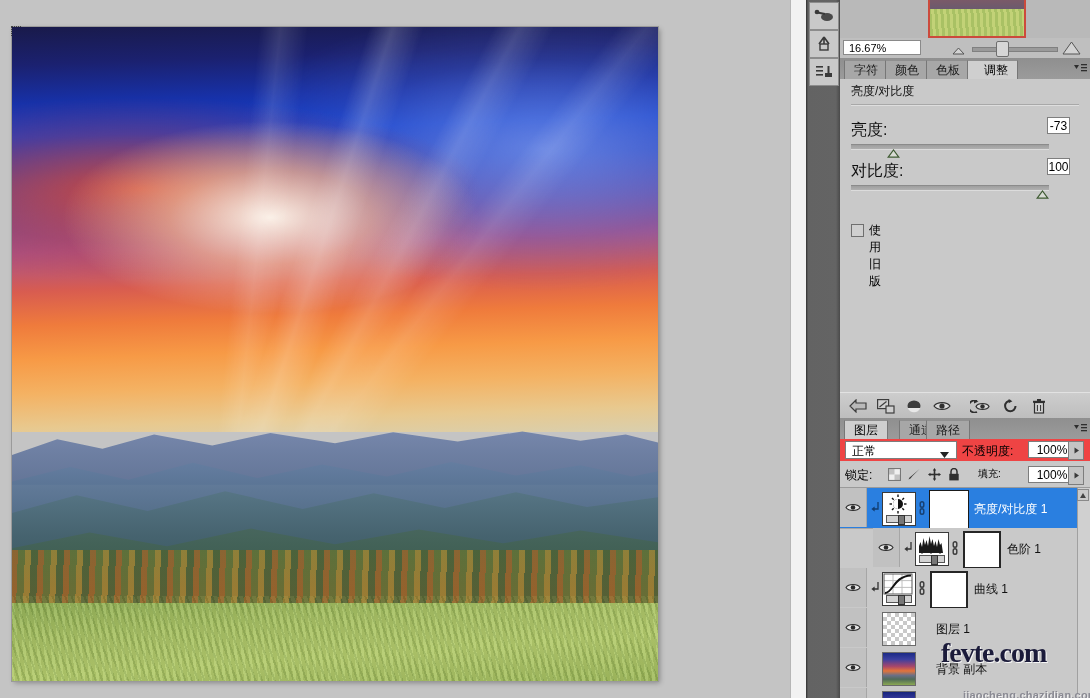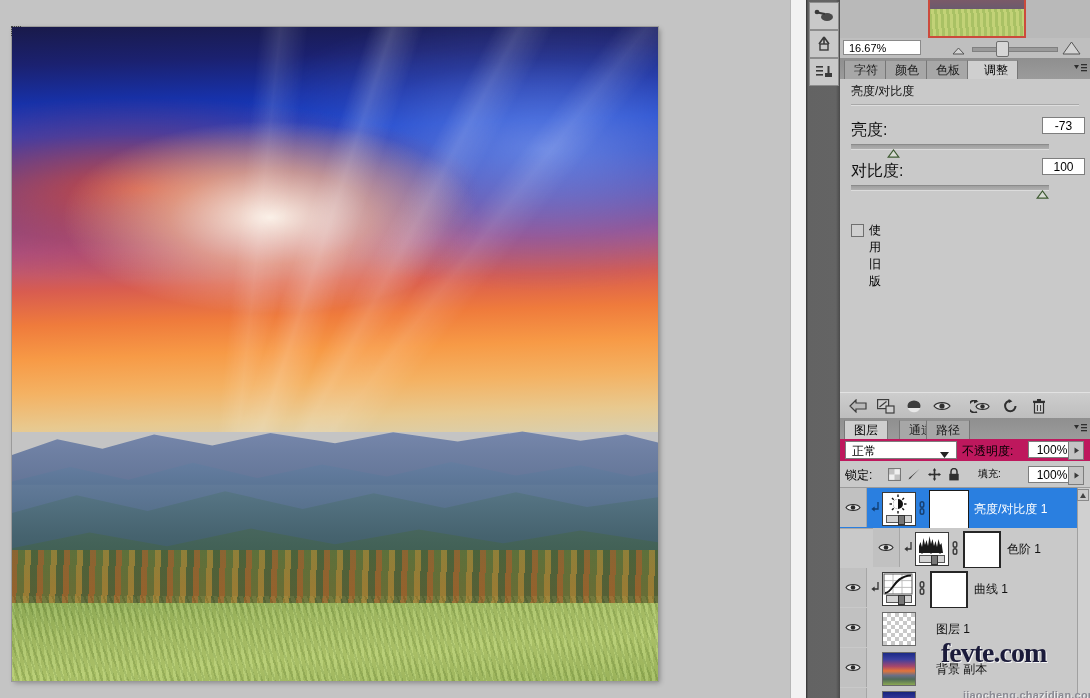--- a/index.html
+++ b/index.html
@@ -99,40 +99,40 @@
   .tab.active{background:#cfcfcf;color:#000;}
   .tab-menu{position:absolute;right:3px;top:4px;width:14px;height:12px;}
 
   
   .adjbody{position:absolute;left:0;top:79px;width:250px;height:313px;background:#c9c9c9;border-bottom:1px solid #8a8a8a;}
   .adj-title{position:absolute;left:11px;top:4px;font-size:12px;color:#111;}
   .adj-hr{position:absolute;left:11px;top:25px;width:228px;height:1px;background:#a8a8a8;border-bottom:1px solid #dedede;}
 
   .slider-group{position:absolute;left:0;width:250px;}
   .sg-label{position:absolute;left:11px;top:0;font-size:16px;color:#111;}
-  .sg-input{position:absolute;right:5px;top:-3px;width:43px;height:17px;background:#fff;border:1px solid #7e7e7e;
+  .sg-input{position:absolute;right:20px;top:-3px;width:23px;height:17px;background:#fff;border:1px solid #7e7e7e;
     font-size:12px;line-height:17px;text-align:center;box-sizing:border-box;}
   .sg-track{position:absolute;left:11px;top:24px;width:198px;height:4px;
     background:linear-gradient(180deg,#9e9e9e,#b0b0b0);border-top:1px solid #8b8b8b;border-bottom:1px solid #dcdcdc;}
   .sg-knob{position:absolute;top:27px;width:13px;height:9px;}
 
   .legacy{position:absolute;left:11px;top:143px;}
   .legacy-box{position:absolute;left:0;top:2px;width:11px;height:11px;background:#cfcfcf;border:1px solid #6f6f6f;}
   .legacy-lbl{position:absolute;left:18px;top:0;font-size:12px;}
 
   
   .adjfoot{position:absolute;left:0;top:392px;width:250px;height:26px;
     background:linear-gradient(180deg,#cdcdcd 0%,#bdbdbd 100%);border-bottom:1px solid #7f7f7f;border-top:1px solid #e2e2e2;}
   .af-ico{position:absolute;top:4px;width:20px;height:18px;display:flex;align-items:center;justify-content:center;}
 
   
   .ltabs{position:absolute;left:0;top:418px;width:250px;height:21px;
     background:linear-gradient(180deg,#8f8f8f 0%,#9b9b9b 100%);border-bottom:1px solid #7d7d7d;}
 
-  .blendrow{position:absolute;left:0;top:439px;width:250px;height:22px;background:#be185d;}
+  .blendrow{position:absolute;left:0;top:439px;width:250px;height:22px;background:#ef4444;}
   .blendsel{position:absolute;left:5px;top:2px;width:112px;height:18px;background:#fff;border:1px solid #7d7d7d;
     font-size:12px;line-height:18px;padding-left:6px;box-sizing:border-box;}
   .blend-caret{position:absolute;left:100px;top:8px;}
   .op-lbl{position:absolute;left:122px;top:4px;font-size:12px;}
   .op-val{position:absolute;left:188px;top:2px;width:48px;height:17px;background:#fff;border:1px solid #7d7d7d;
     font-size:12px;line-height:17px;text-align:center;box-sizing:border-box;}
   .op-arrow{position:absolute;left:228px;top:2px;width:14px;height:17px;background:#c4c4c4;border:1px solid #7d7d7d;
     display:flex;align-items:center;justify-content:center;}
 
   .lockrow{position:absolute;left:0;top:463px;width:250px;height:24px;background:#c9c9c9;border-bottom:1px solid #9a9a9a;}

